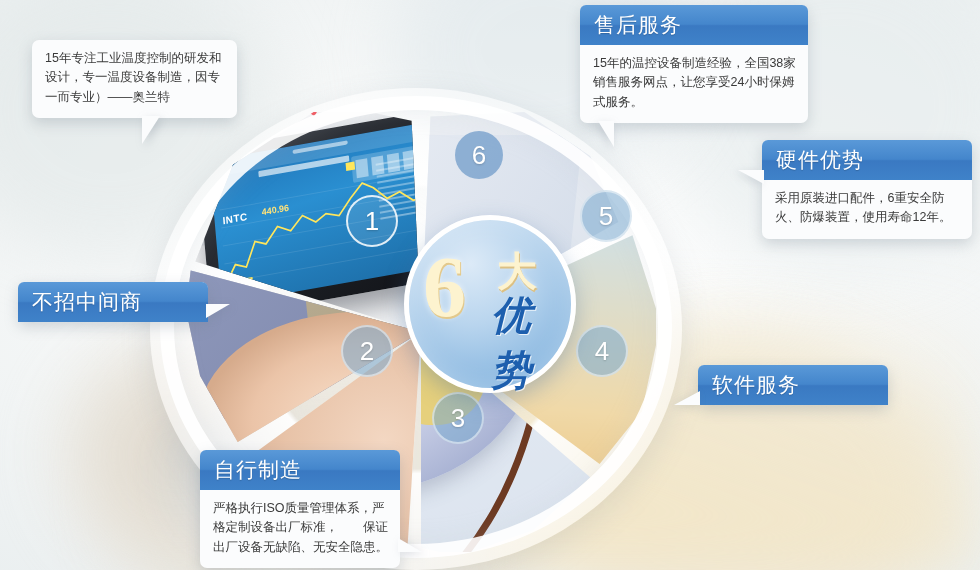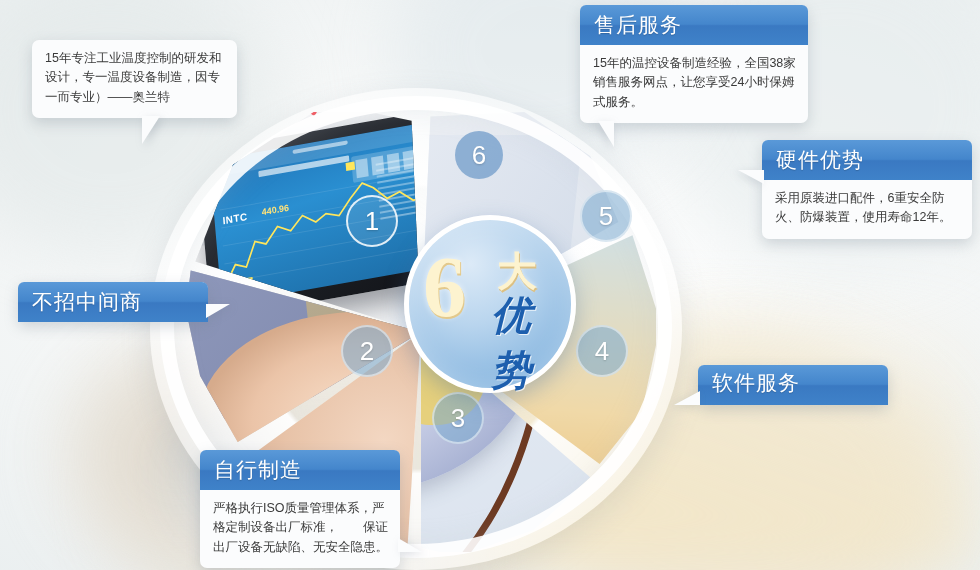--- a/index.html
+++ b/index.html
@@ -186,21 +186,21 @@
   
   #card-team{left:32px;top:40px;width:205px;}
   #card-team .tail{left:110px;bottom:-26px;border-left:18px solid #fbfcfd;border-bottom:28px solid transparent;
      filter:drop-shadow(3px 3px 4px rgba(110,125,140,.25));}
   #card-after{left:580px;top:5px;width:228px;}
   #card-after .tail{left:18px;bottom:-24px;border-right:16px solid #fbfcfd;border-bottom:26px solid transparent;
      filter:drop-shadow(-2px 3px 4px rgba(110,125,140,.25));}
   #card-hardware{left:762px;top:140px;width:210px;}
   #card-hardware .tail{left:-24px;top:30px;border-top:14px solid #fbfcfd;border-left:26px solid transparent;
      filter:drop-shadow(-3px 2px 4px rgba(110,125,140,.22));}
-  #card-software{left:698px;top:365px;width:190px;font-family:Liberation Mono, monospace;}
+  #card-software{left:698px;top:365px;width:190px;}
   #card-software .tail{left:-24px;top:26px;border-bottom:14px solid #fbfcfd;border-left:26px solid transparent;
      filter:drop-shadow(-3px 2px 4px rgba(110,125,140,.22));}
   #card-tech{left:18px;top:282px;width:190px;}
   #card-tech .tail{right:-22px;top:22px;border-top:14px solid #fbfcfd;border-right:24px solid transparent;
      filter:drop-shadow(3px 2px 4px rgba(110,125,140,.22));}
   #card-quality{left:200px;top:450px;width:200px;}
   #card-quality .tail{right:-22px;bottom:16px;border-bottom:14px solid #fbfcfd;border-right:24px solid transparent;
      filter:drop-shadow(3px 2px 4px rgba(110,125,140,.22));}
 </style>
 </head>

